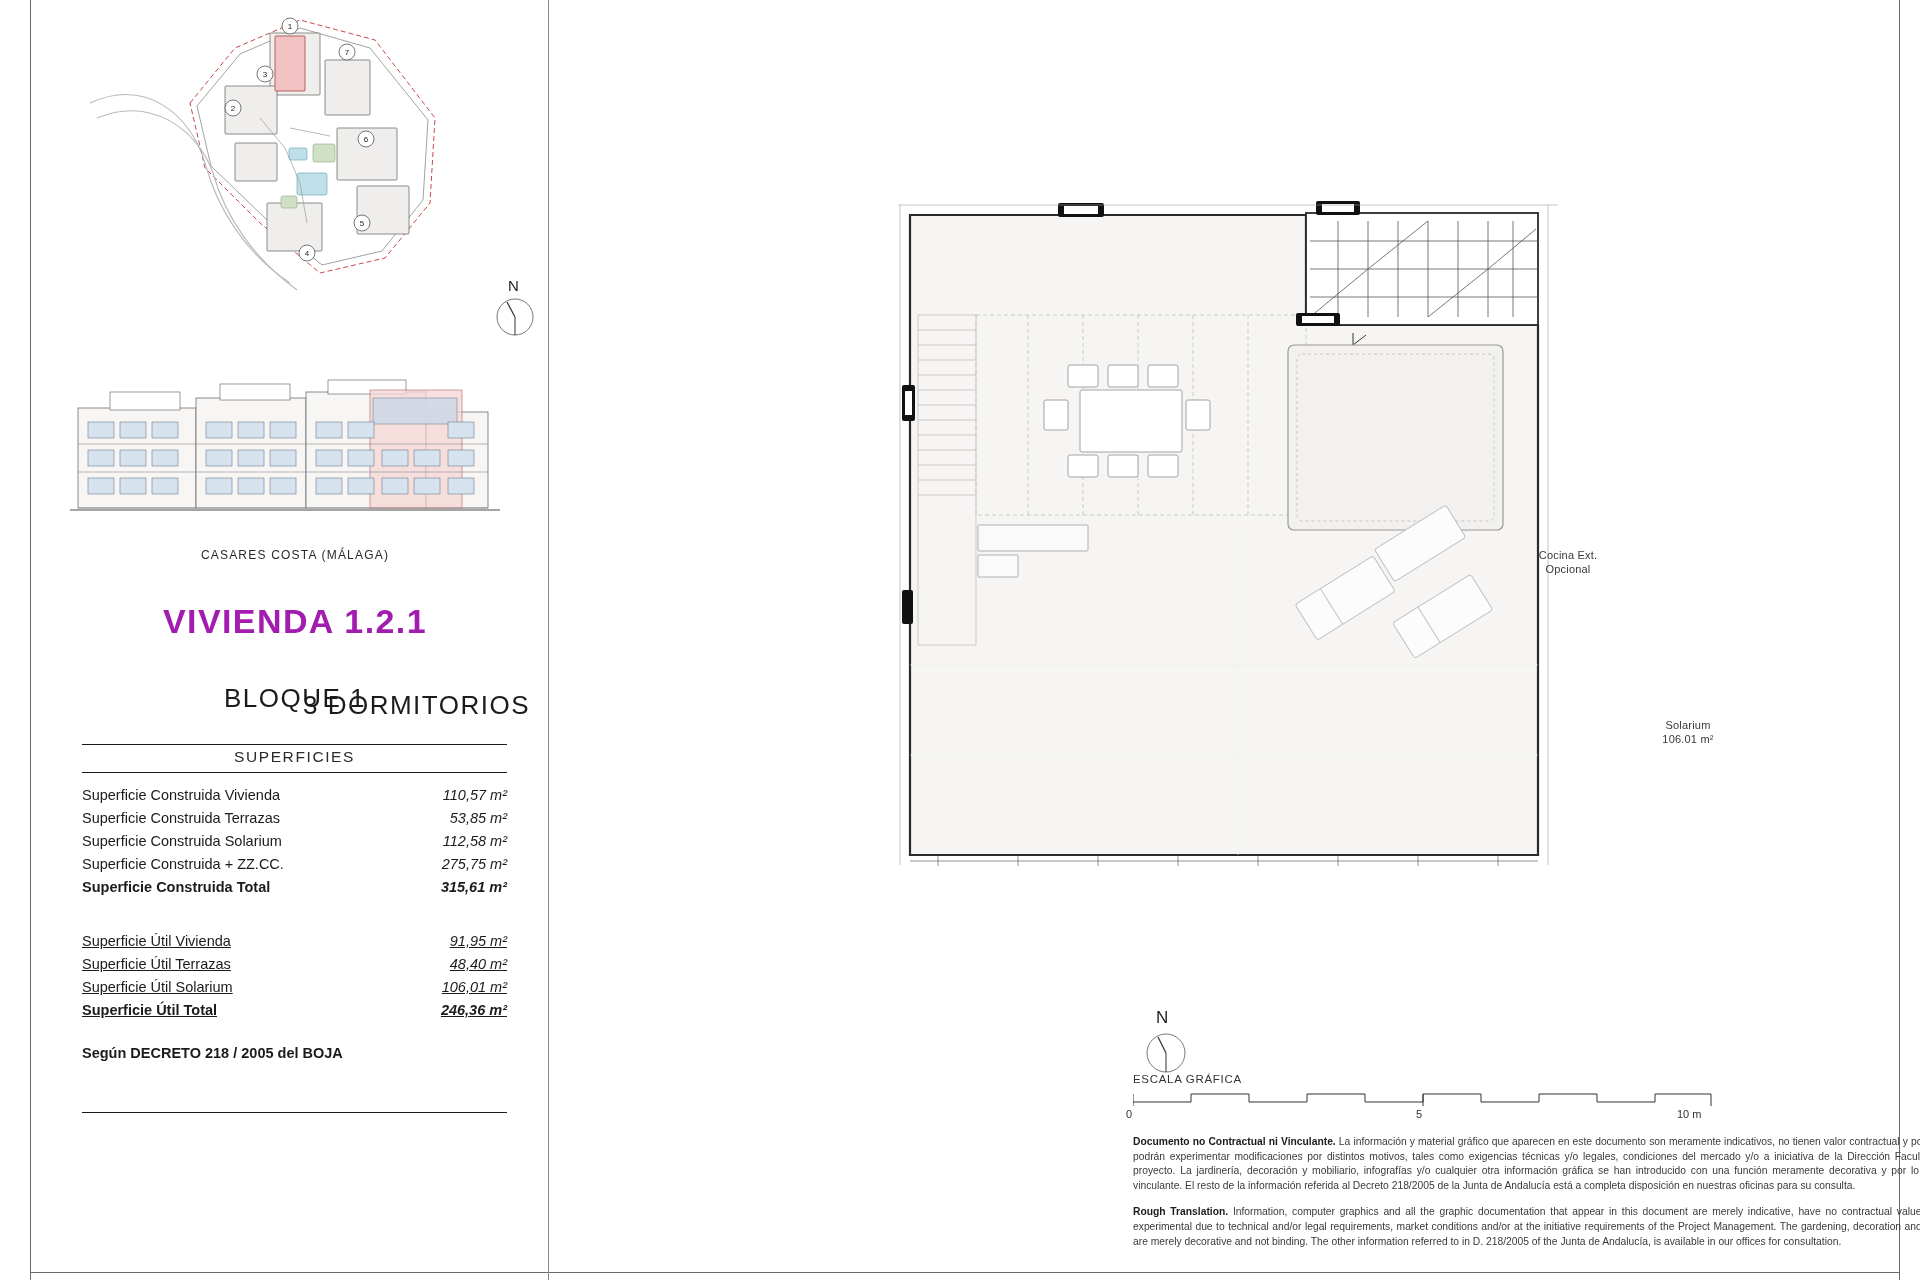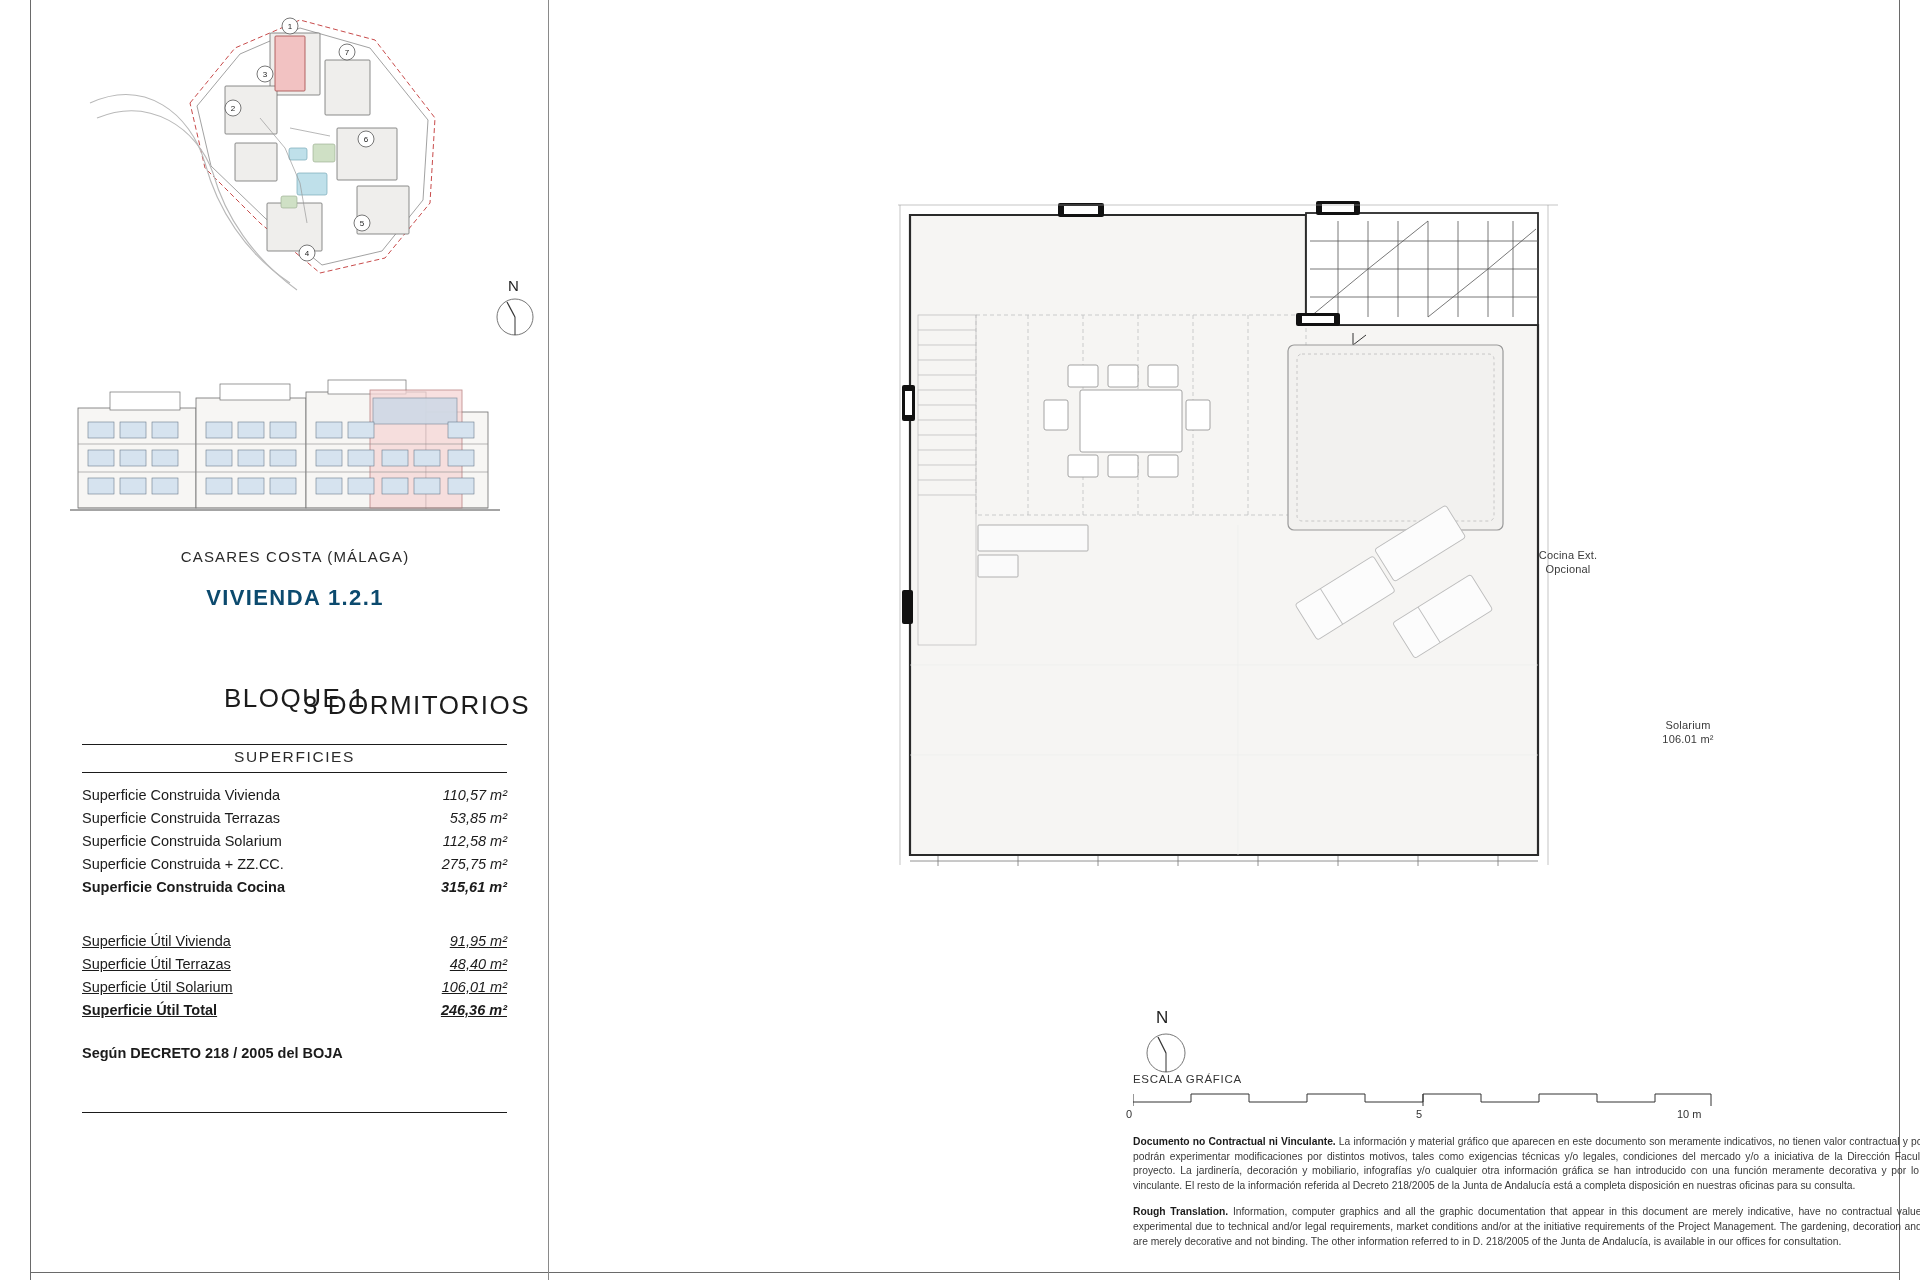--- a/index.html
+++ b/index.html
@@ -73,34 +73,34 @@
     position: absolute;
     left: 10px; top: 370px;
     width: 430px; height: 155px;
   }
 
   .loc-label {
     position: absolute;
     left: 0px; top: 548px;
     width: 470px;
     text-align: center;
-    font-size: 15px;
+    font-size: 12px;
     letter-spacing: 1.2px;
     color: #2a2a2a;
   }
 
   .title-main {
     position: absolute;
-    left: 0px; top: 585px;
+    left: 0px; top: 602px;
     width: 470px;
     text-align: center;
-    font-size: 22px;
+    font-size: 34px;
     font-weight: bold;
     letter-spacing: 1.4px;
-    color: #0c4a6e;
+    color: #a21caf;
   }
   .title-sub1 {
     position: absolute;
     left: 0px; top: 683px;
     width: 470px;
     text-align: center;
     font-size: 26px;
     letter-spacing: 1.5px;
     color: #1b1b1b;
   }
@@ -395,21 +395,21 @@
       </div>
       <div class="trow">
         <span class="lab">Superficie Construida Solarium</span>
         <span class="val">112,58 m²</span>
       </div>
       <div class="trow">
         <span class="lab">Superficie Construida + ZZ.CC.</span>
         <span class="val">275,75 m²</span>
       </div>
       <div class="trow bold">
-        <span class="lab">Superficie Construida Cocina</span>
+        <span class="lab">Superficie Construida Total</span>
         <span class="val">315,61 m²</span>
       </div>
     </div>
 
     <div class="tbl blk2">
       <div class="trow">
         <span class="lab">Superficie Útil Vivienda</span>
         <span class="val">91,95 m²</span>
       </div>
       <div class="trow">

